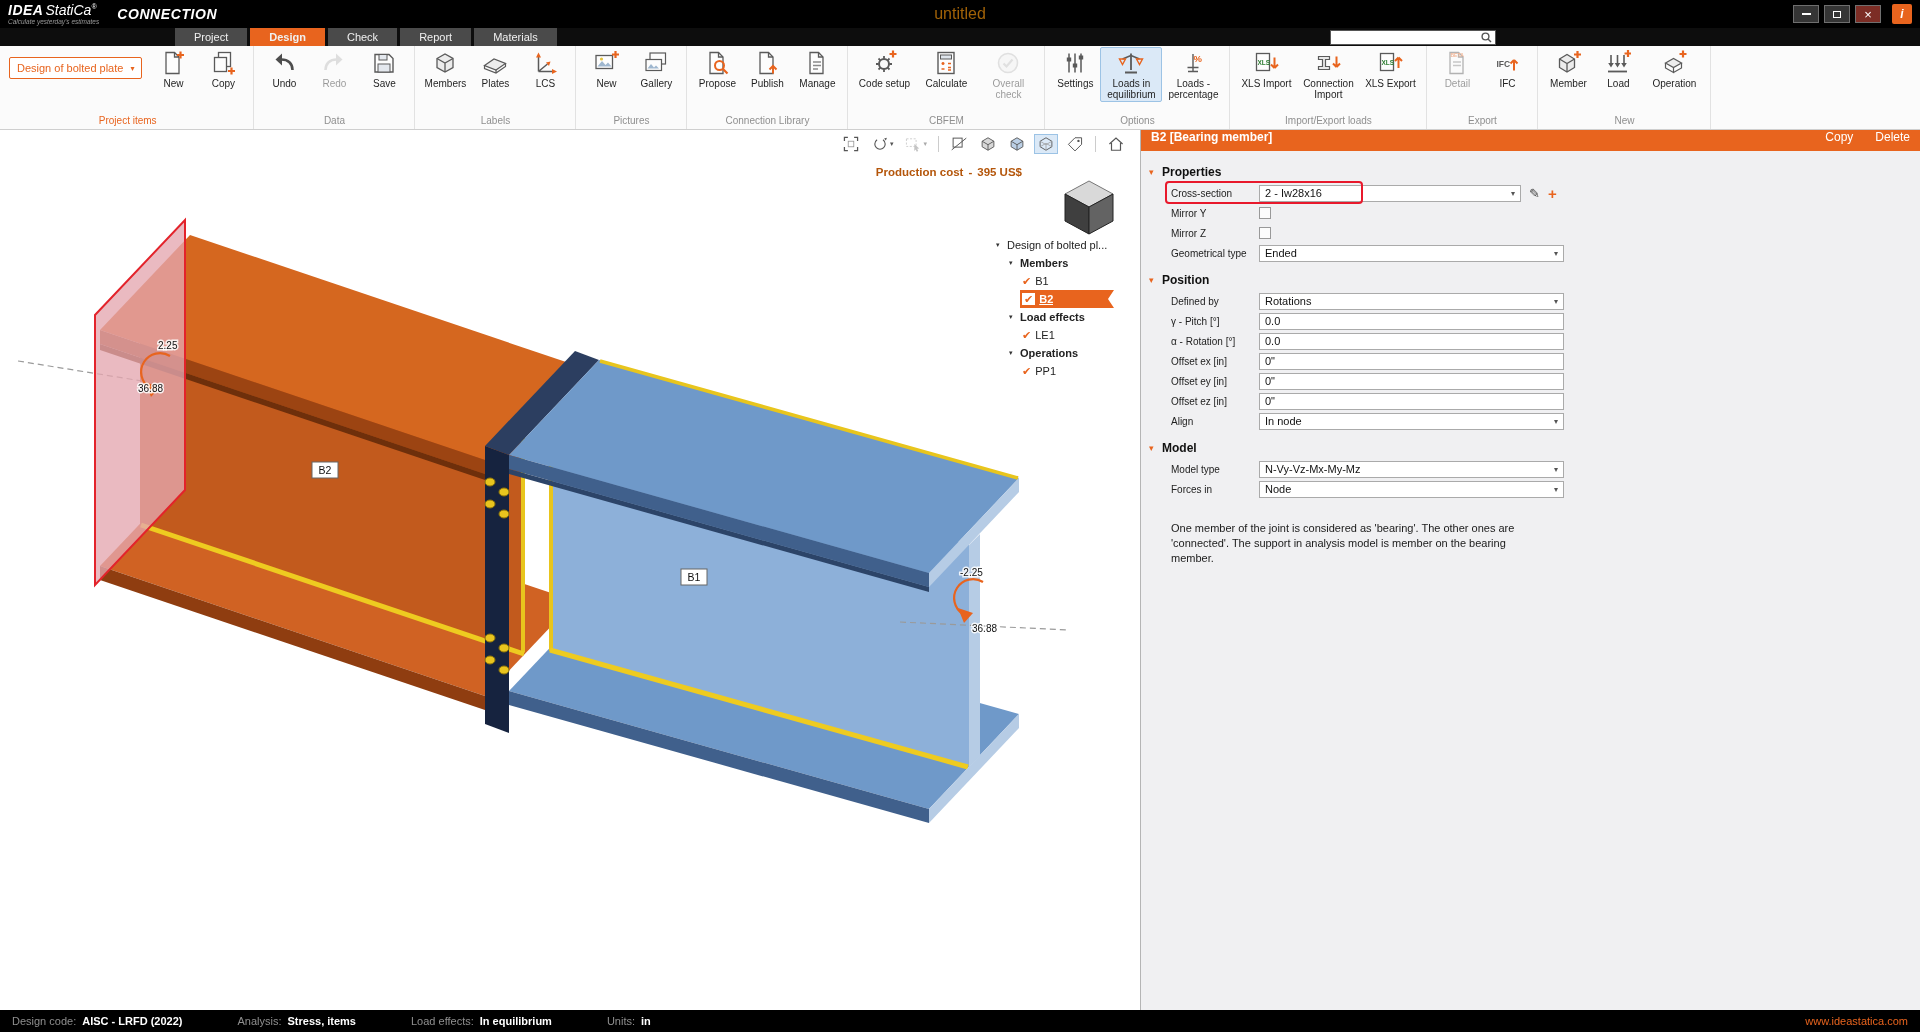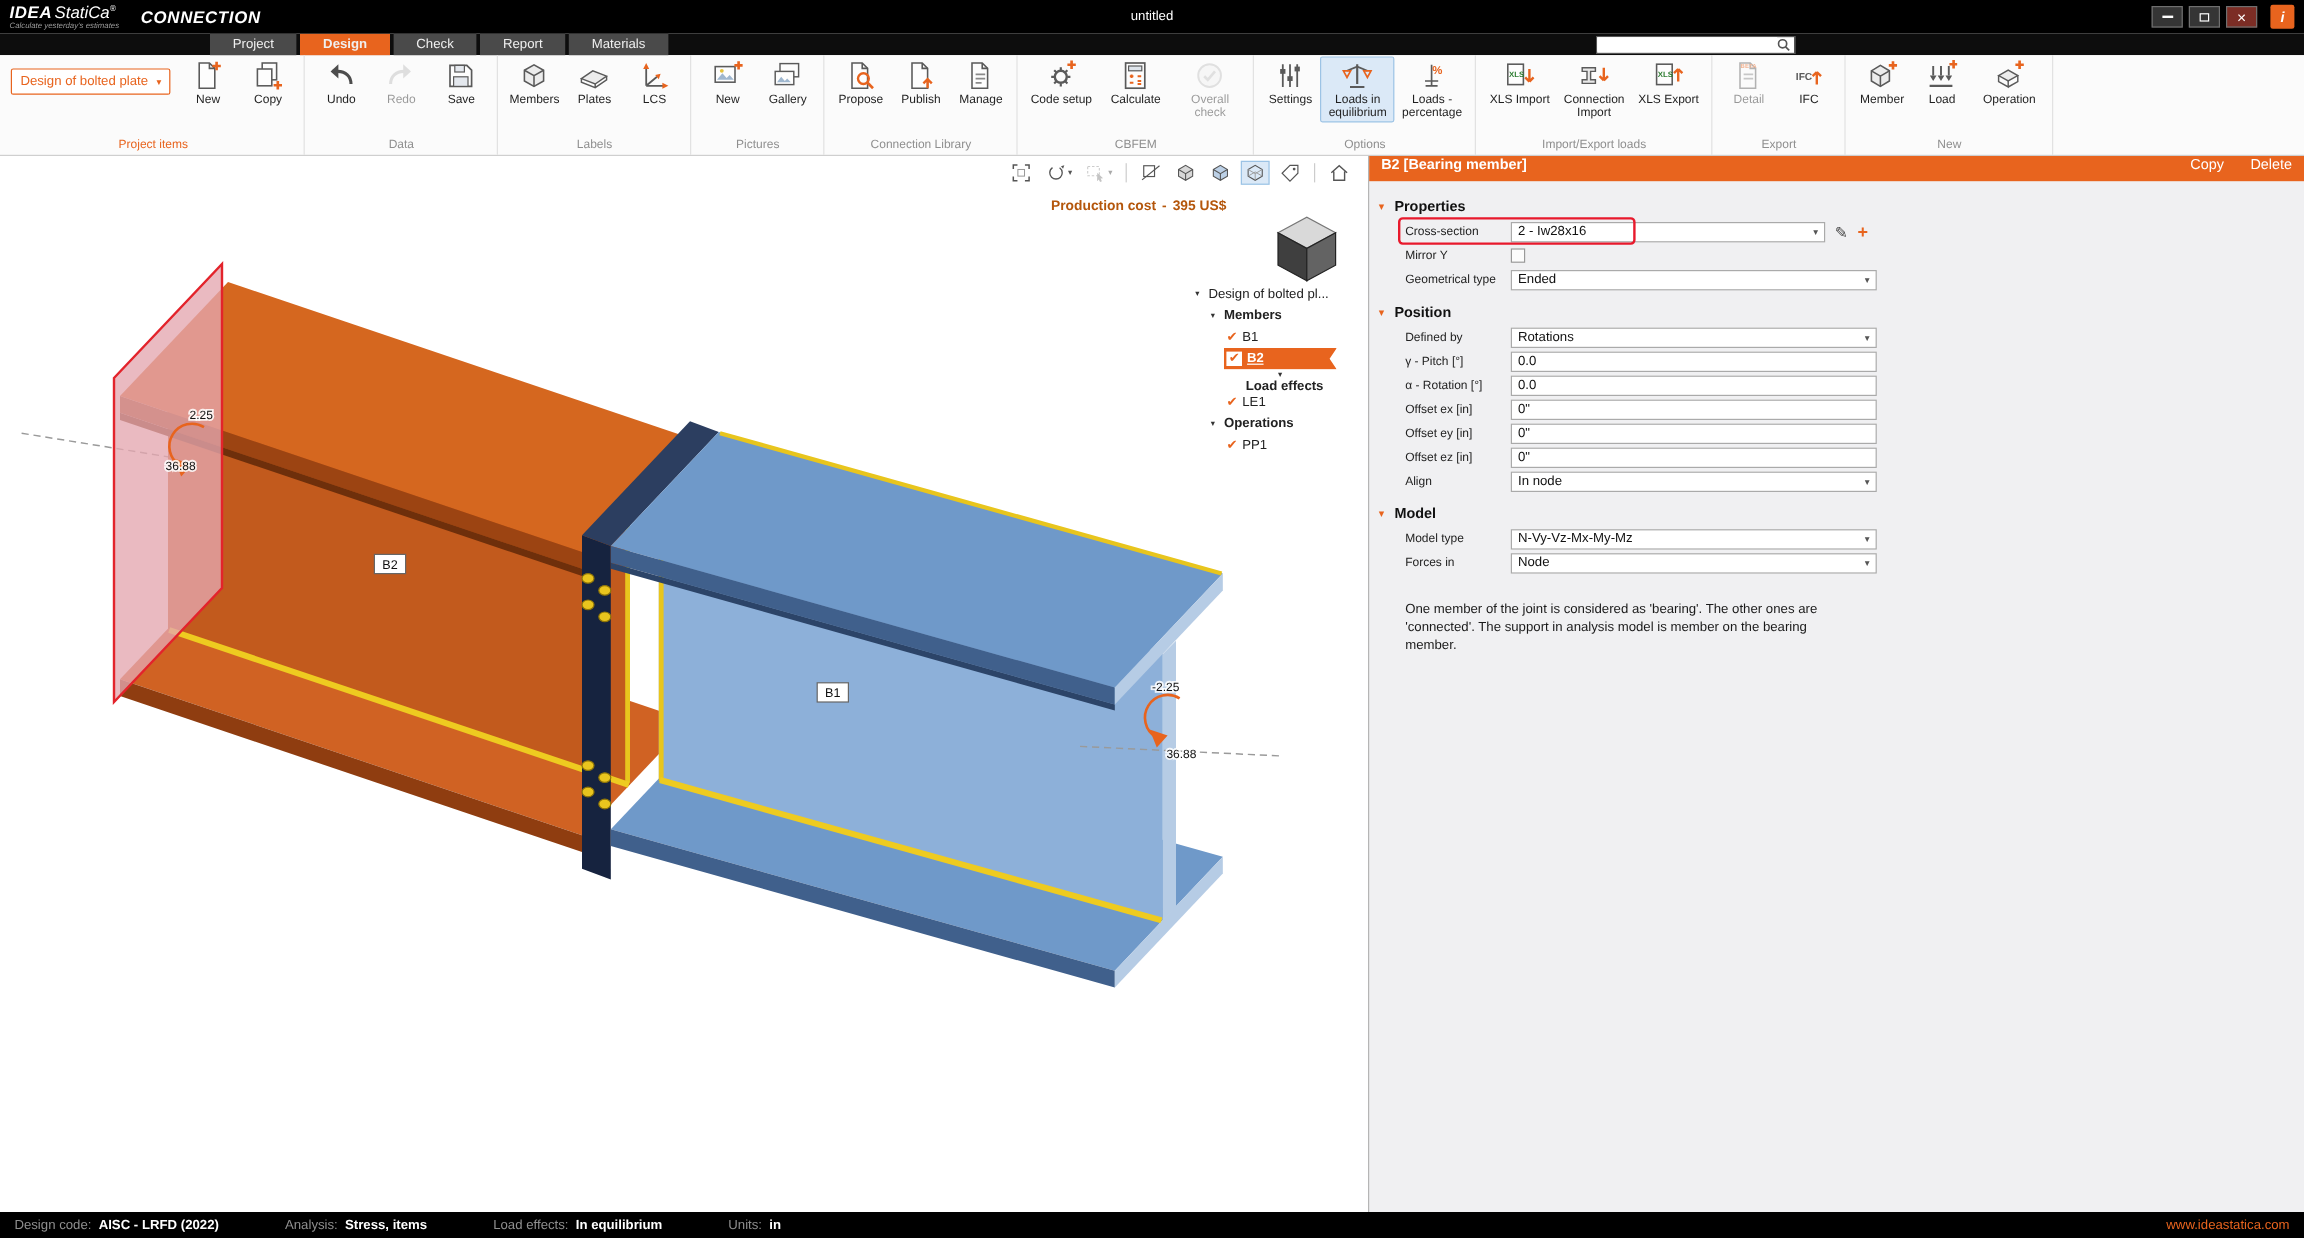--- a/index.html
+++ b/index.html
@@ -7,21 +7,21 @@
   *{box-sizing:border-box}
   
   .titlebar{height:28px;background:#000;display:flex;align-items:center;color:#fff;position:relative;padding:0 8px}
   .logo{display:flex;flex-direction:column;line-height:1}
   .logo-top{font-size:14px;font-style:italic}
   .brand-idea{font-weight:bold;letter-spacing:.5px}
   .brand-st{margin-left:2px}
   .reg{font-size:7px;vertical-align:super}
   .tagline{font-size:6.5px;color:#9a9a9a;font-style:italic;margin-top:2px}
   .appname{font-size:14px;font-weight:bold;font-style:italic;margin-left:18px;letter-spacing:.6px}
-  .doctitle{position:absolute;left:50%;transform:translateX(-50%);font-size:11px;color:#ffffff}
+  .doctitle{position:absolute;left:50%;transform:translateX(-50%);font-size:16px;color:#a16207}
   .winbtns{margin-left:auto;display:flex;gap:5px;align-items:center}
   .winbtn{width:26px;height:18px;background:#353535;border:1px solid #6f6f6f;display:flex;align-items:center;justify-content:center;cursor:pointer}
   .winbtn.close{background:#7c2d25}
   .g-min{width:9px;height:2px;background:#fff}
   .g-max{width:8px;height:7px;border:1.4px solid #fff}
   .g-close{color:#fff;font-size:13px;line-height:1}
   .infobtn{width:20px;height:20px;background:var(--accent);color:#fff;font-weight:bold;font-style:italic;font-size:12px;display:flex;align-items:center;justify-content:center;margin-left:6px;border-radius:2px;cursor:pointer}
   
   .tabrow{height:18px;background:#0d0d0d;display:flex;align-items:flex-end;padding-left:175px}
   .tab{height:18px;line-height:18px;padding:0 19px;font-size:11px;color:#f0f0f0;background:#4a4a4a;margin-right:3px;cursor:pointer}
@@ -569,21 +569,21 @@
           <span class="tl">Members</span>
         </div>
         <div class="tree-row" style="margin-left: 26px;">
           <span class="tc">✔</span>
           <span class="tl">B1</span>
         </div>
         <div class="tree-row sel" style="margin-left: 26px;">
           <span class="tc">✔</span>
           <span class="tl">B2</span>
         </div>
-        <div class="tree-row bold" style="margin-left: 13px; flex-direction: column;">
+        <div class="tree-row bold" style="margin-left: 13px;">
           <span class="tw">▾</span>
           <span class="tl">Load effects</span>
         </div>
         <div class="tree-row" style="margin-left: 26px;">
           <span class="tc">✔</span>
           <span class="tl">LE1</span>
         </div>
         <div class="tree-row bold" style="margin-left: 13px;">
           <span class="tw">▾</span>
           <span class="tl">Operations</span>
@@ -614,20 +614,24 @@
             <div class="pfield psel narrow">
               <span class="pval">2 - Iw28x16</span>
               <span class="pcaret">▾</span>
             </div>
             <span class="pic pedit">✎</span>
             <span class="pic padd">+</span>
             <div class="hlbox"></div>
           </div>
           <div class="prow">
             <span class="plabel">Mirror Y</span>
+            <span class="pcheck"></span>
+          </div>
+          <div class="prow">
+            <span class="plabel">Mirror Z</span>
             <span class="pcheck"></span>
           </div>
           <div class="prow">
             <span class="plabel">Geometrical type</span>
             <div class="pfield psel">
               <span class="pval">Ended</span>
               <span class="pcaret">▾</span>
             </div>
           </div>
         </div>

